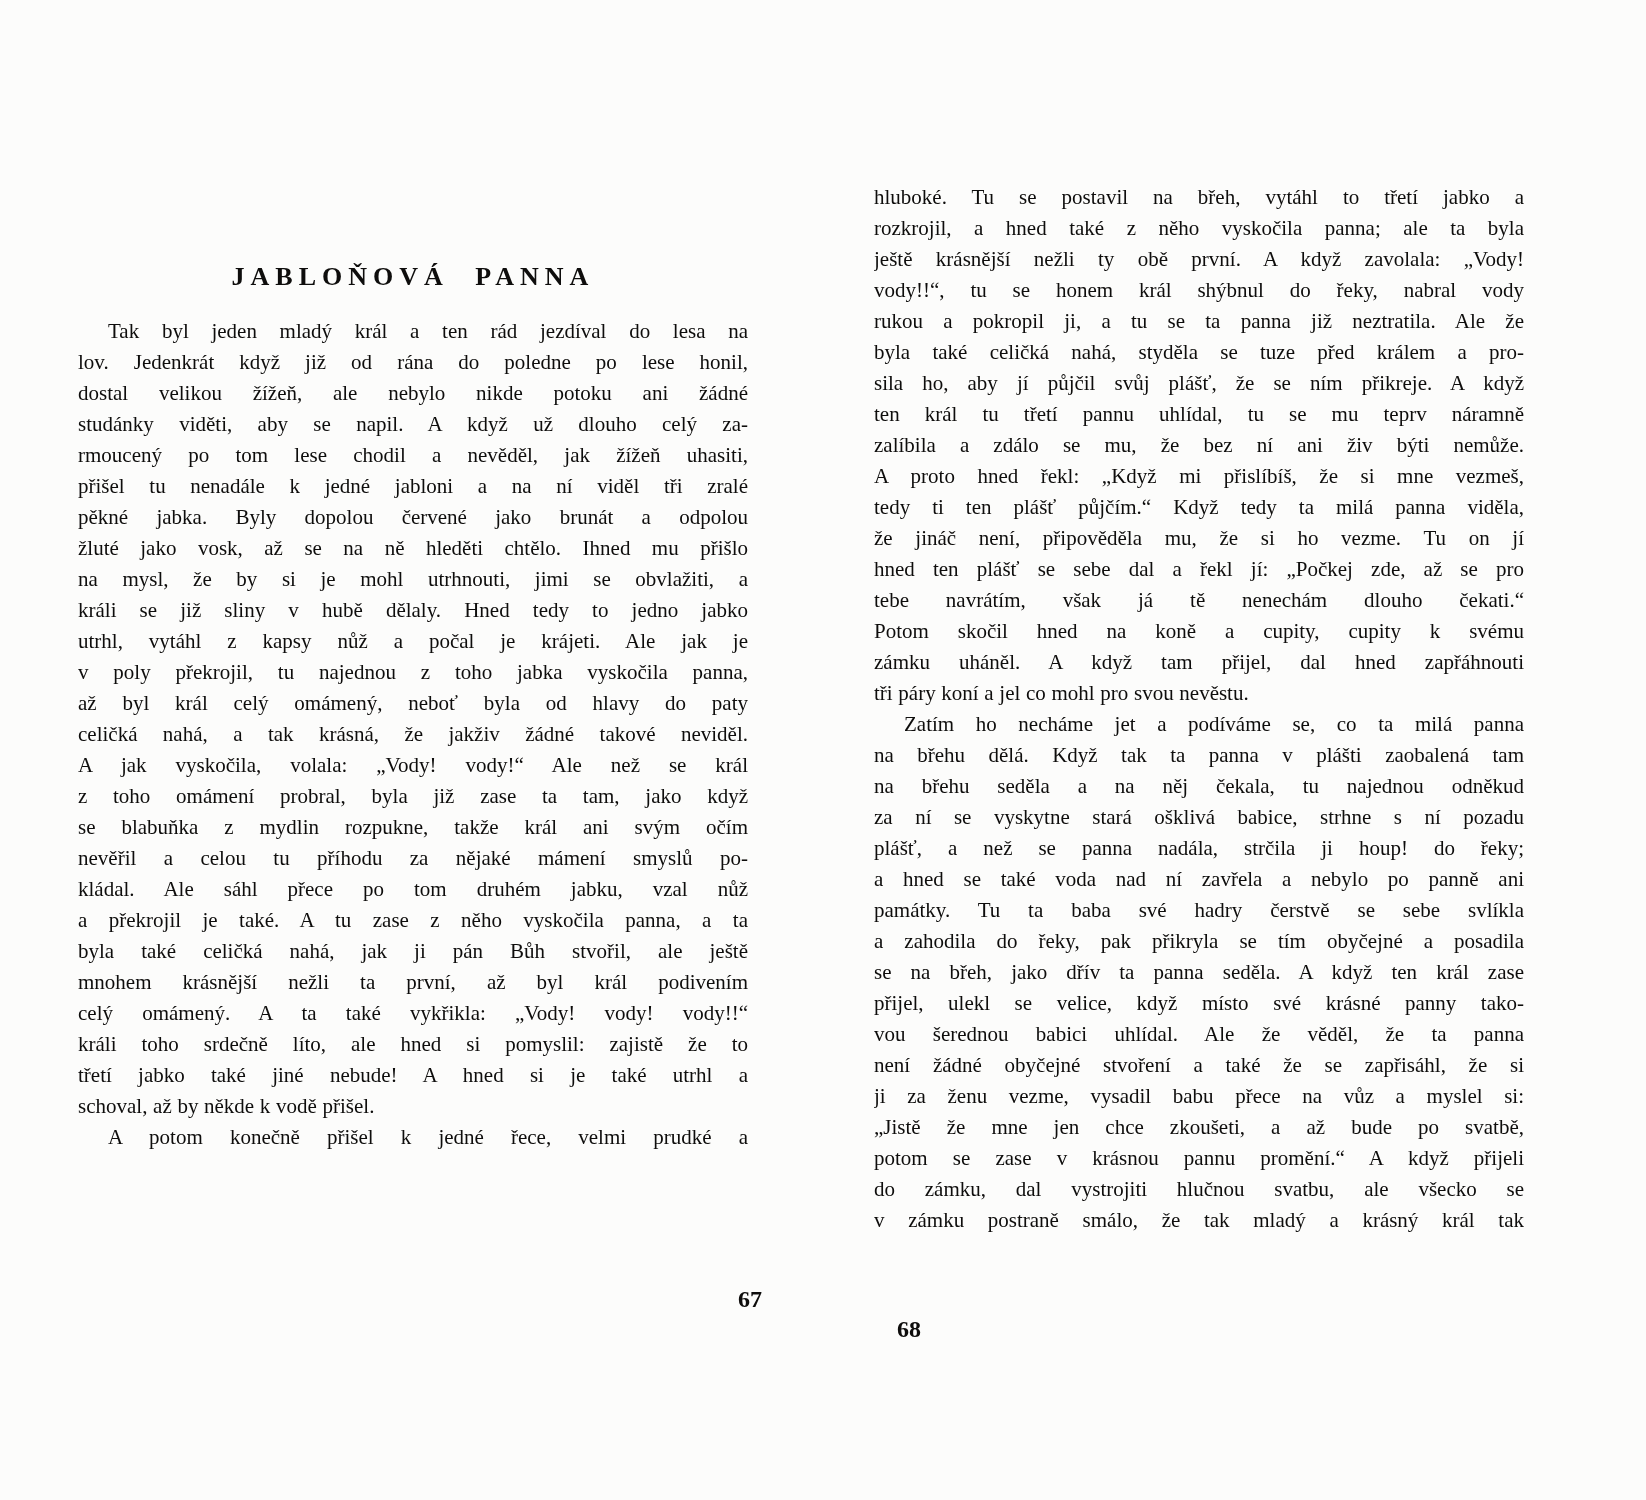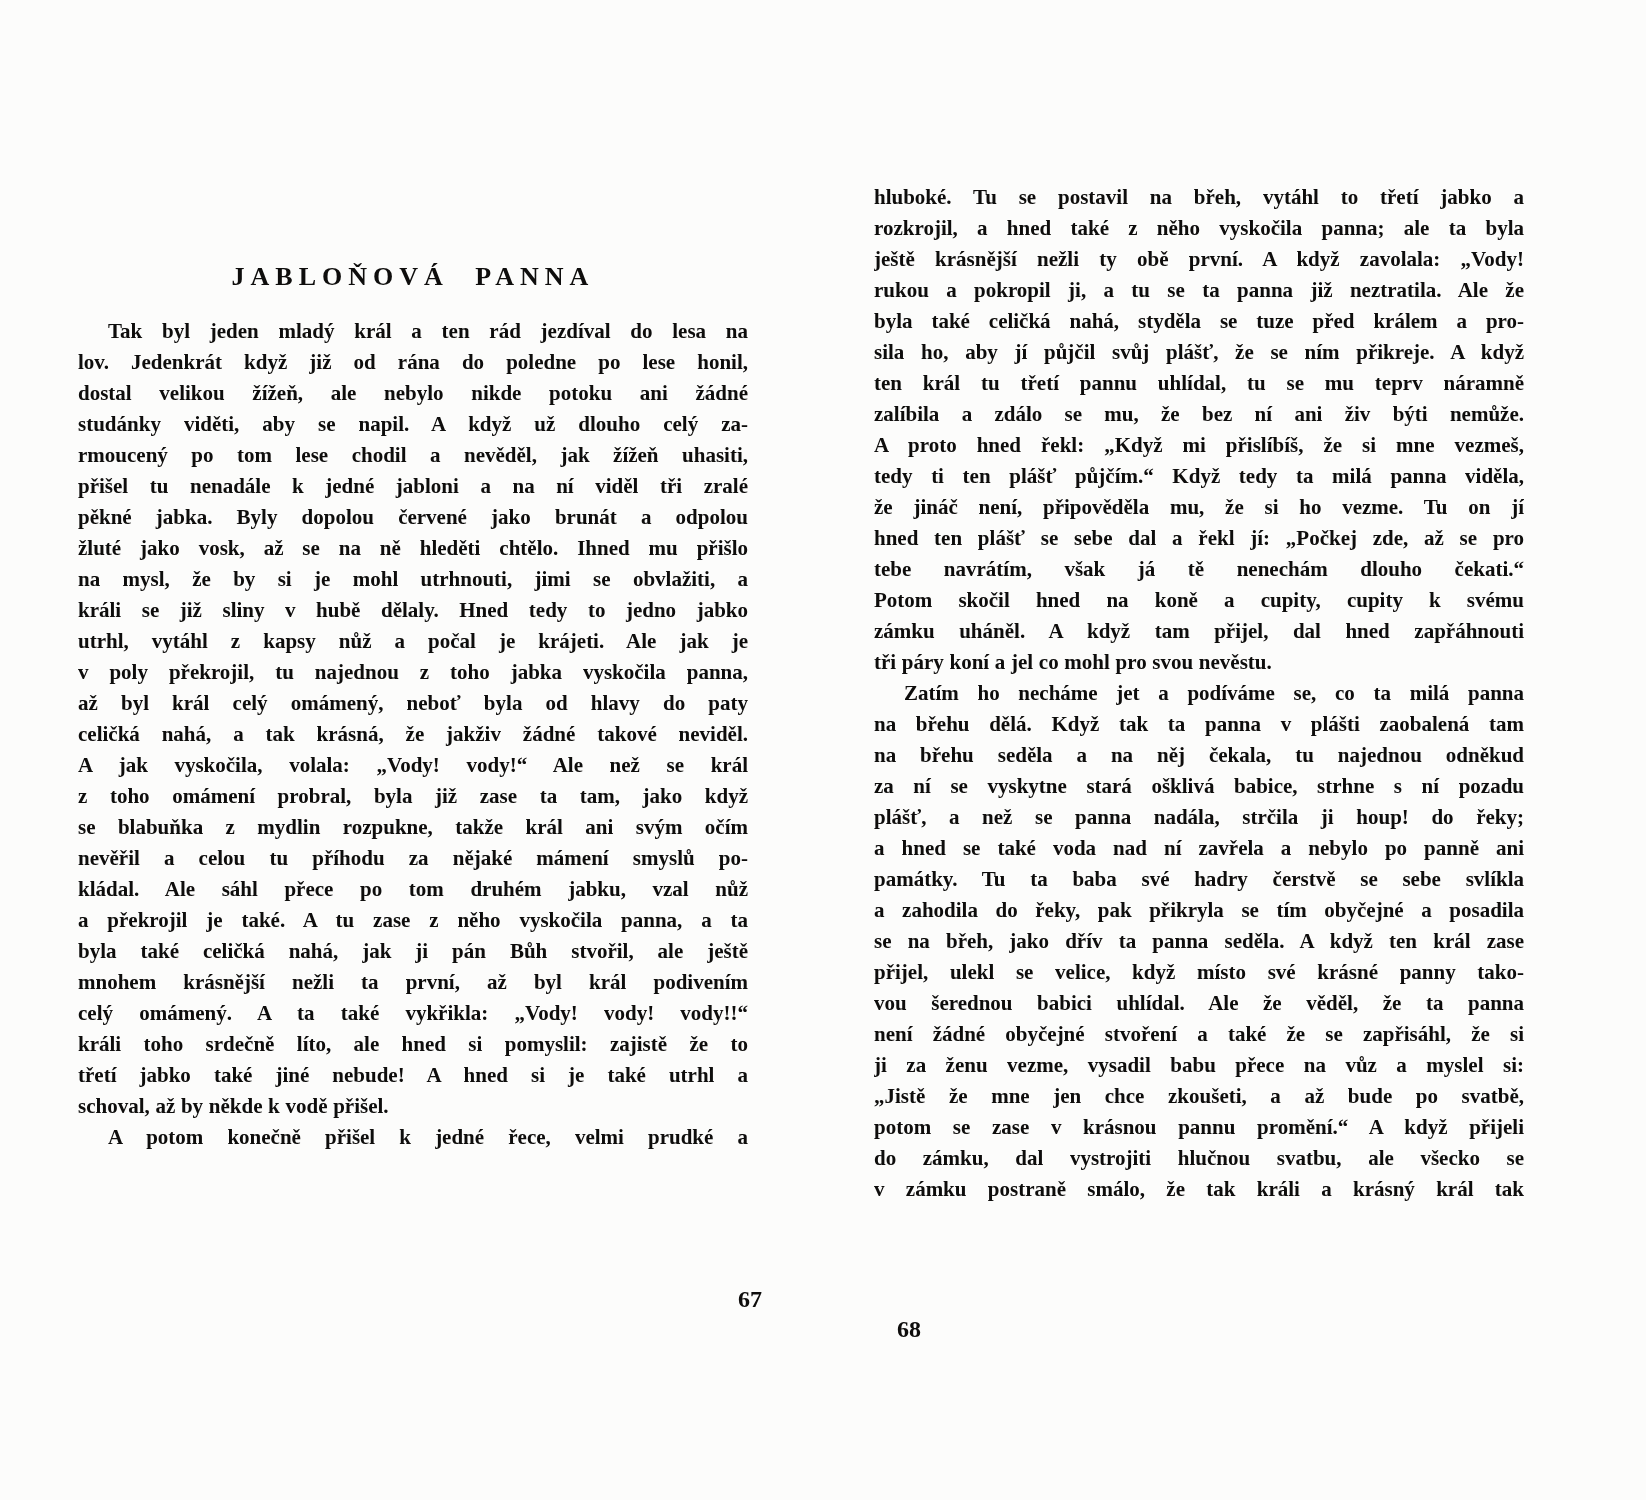--- a/index.html
+++ b/index.html
@@ -29,21 +29,21 @@
     font-weight: 700;
     letter-spacing: 6px;
     word-spacing: 14px;
     white-space: nowrap;
     margin-top: 13px;
   }
   .text-column {
     position: absolute;
     font-size: 21px;
     line-height: 31px;
-    font-weight: 700;
+    font-weight: 400;
   }
   .col-left {
     left: 78px;
     top: 316px;
     width: 670px;
   }
   .col-right {
     left: 874px;
     top: 182px;
     width: 650px;
@@ -122,20 +122,21 @@
       <div class="para indent">
         <div class="line">A potom konečně přišel k jedné řece, velmi prudké a</div>
       </div>
     </div>
 
   <div class="text-column col-right">
       <div class="para">
         <div class="line">hluboké. Tu se postavil na břeh, vytáhl to třetí jabko a</div>
         <div class="line">rozkrojil, a hned také z něho vyskočila panna; ale ta byla</div>
         <div class="line">ještě krásnější nežli ty obě první. A když zavolala: „Vody!</div>
+        <div class="line">vody!!“, tu se honem král shýbnul do řeky, nabral vody</div>
         <div class="line">rukou a pokropil ji, a tu se ta panna již neztratila. Ale že</div>
         <div class="line">byla také celičká nahá, styděla se tuze před králem a pro-</div>
         <div class="line">sila ho, aby jí půjčil svůj plášť, že se ním přikreje. A když</div>
         <div class="line">ten král tu třetí pannu uhlídal, tu se mu teprv náramně</div>
         <div class="line">zalíbila a zdálo se mu, že bez ní ani živ býti nemůže.</div>
         <div class="line">A proto hned řekl: „Když mi přislíbíš, že si mne vezmeš,</div>
         <div class="line">tedy ti ten plášť půjčím.“ Když tedy ta milá panna viděla,</div>
         <div class="line">že jináč není, připověděla mu, že si ho vezme. Tu on jí</div>
         <div class="line">hned ten plášť se sebe dal a řekl jí: „Počkej zde, až se pro</div>
         <div class="line">tebe navrátím, však já tě nenechám dlouho čekati.“</div>
@@ -153,21 +154,21 @@
         <div class="line">památky. Tu ta baba své hadry čerstvě se sebe svlíkla</div>
         <div class="line">a zahodila do řeky, pak přikryla se tím obyčejné a posadila</div>
         <div class="line">se na břeh, jako dřív ta panna seděla. A když ten král zase</div>
         <div class="line">přijel, ulekl se velice, když místo své krásné panny tako-</div>
         <div class="line">vou šerednou babici uhlídal. Ale že věděl, že ta panna</div>
         <div class="line">není žádné obyčejné stvoření a také že se zapřisáhl, že si</div>
         <div class="line">ji za ženu vezme, vysadil babu přece na vůz a myslel si:</div>
         <div class="line">„Jistě že mne jen chce zkoušeti, a až bude po svatbě,</div>
         <div class="line">potom se zase v krásnou pannu promění.“ A když přijeli</div>
         <div class="line">do zámku, dal vystrojiti hlučnou svatbu, ale všecko se</div>
-        <div class="line">v zámku postraně smálo, že tak králi a krásný král tak</div>
+        <div class="line">v zámku postraně smálo, že tak mladý a krásný král tak</div>
       </div>
     </div>
 
   <div class="page-number page-number-left">67</div>
 
   <div class="page-number page-number-right">68</div>
 
 </div>
 
 </body></html>

